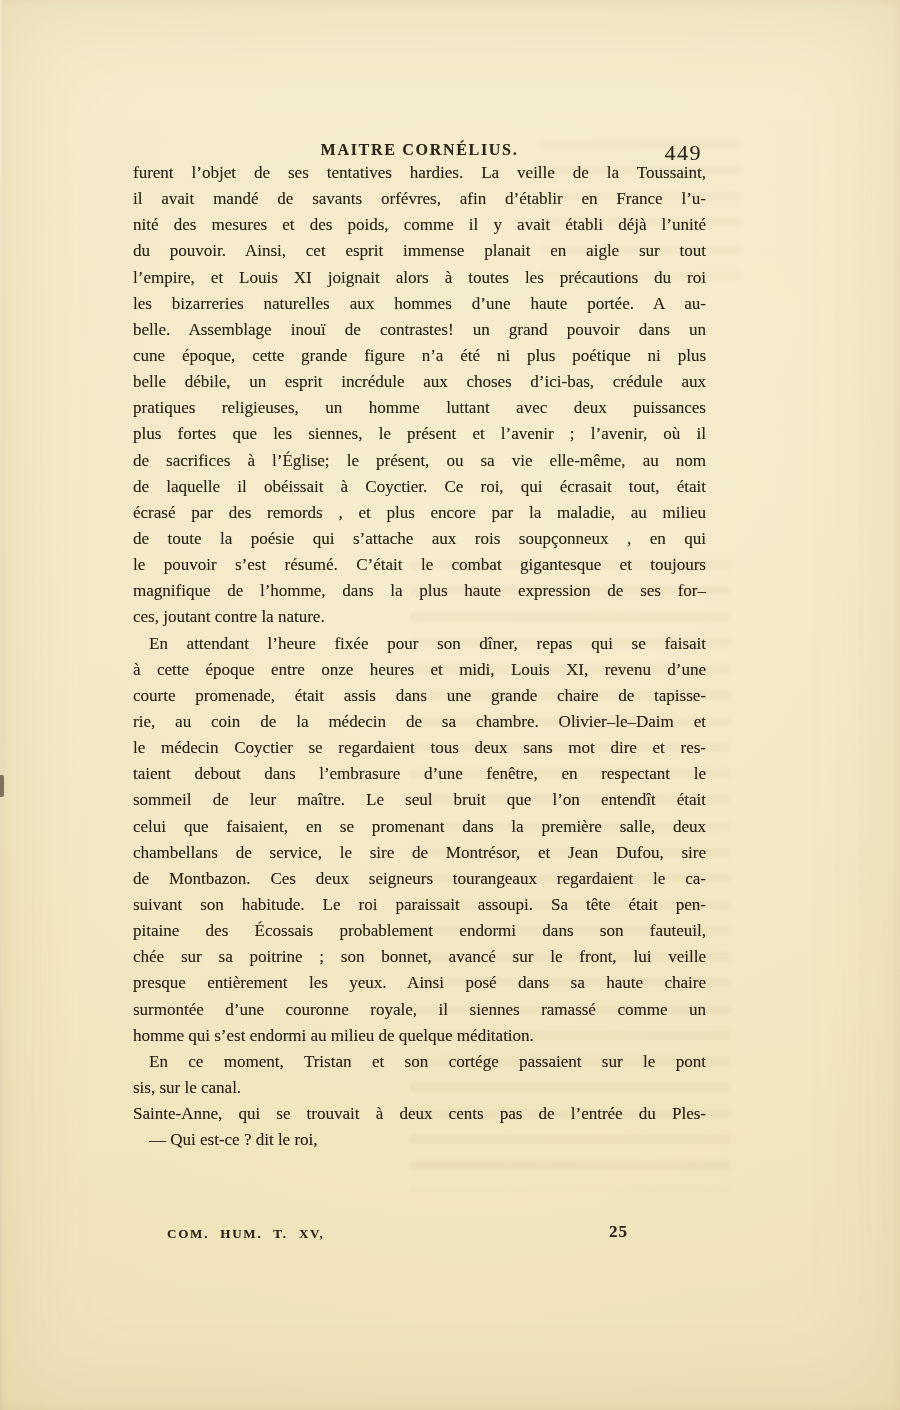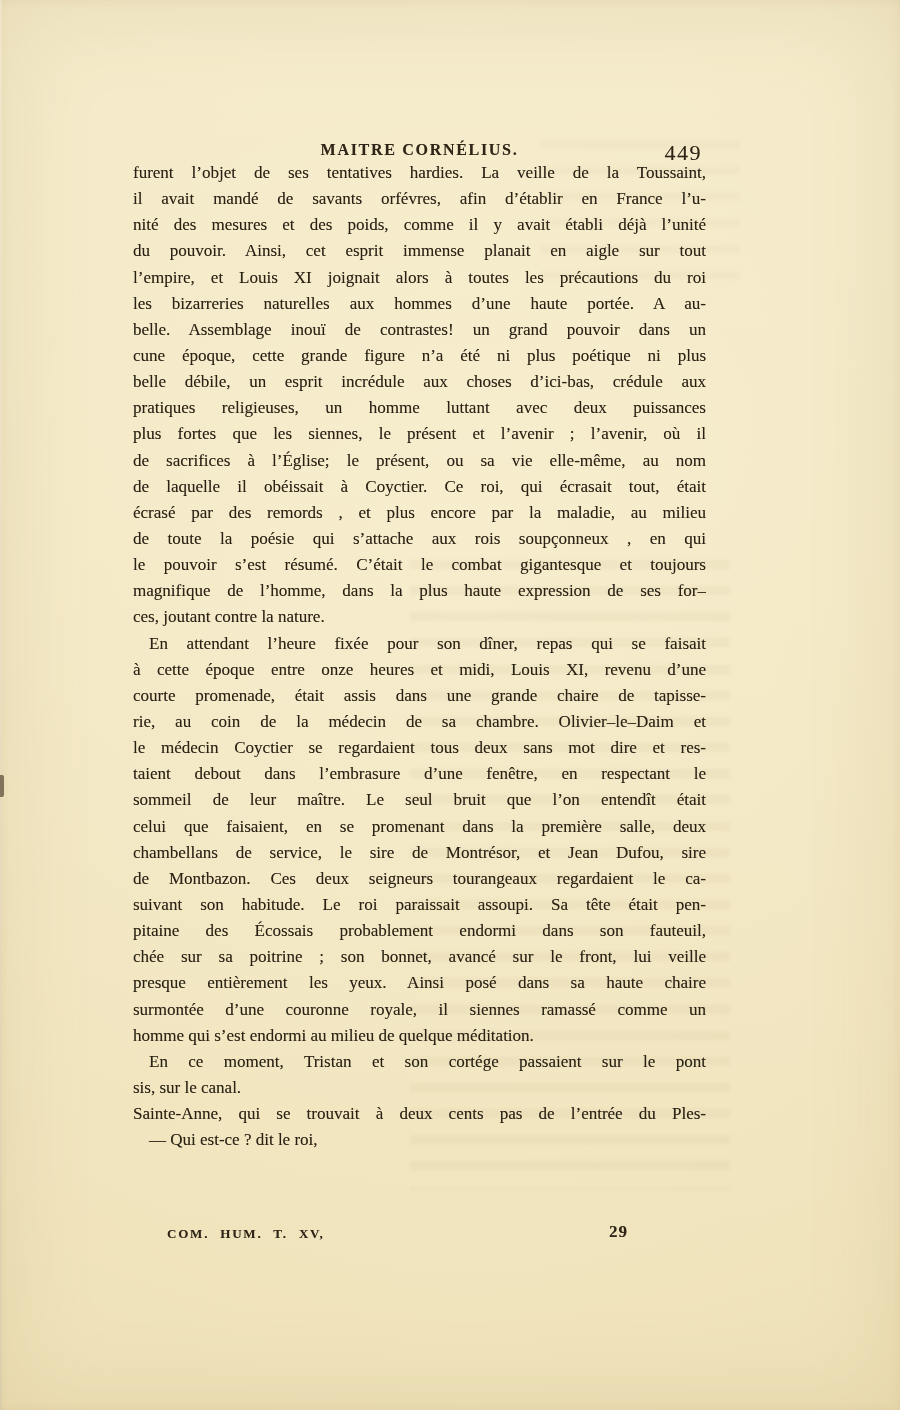--- a/index.html
+++ b/index.html
@@ -131,15 +131,15 @@
       <div class="line">surmontée d’une couronne royale, il siennes ramassé comme un</div>
       <div class="line end">homme qui s’est endormi au milieu de quelque méditation.</div>
       <div class="line indent">En ce moment, Tristan et son cortége passaient sur le pont</div>
       <div class="line end">sis, sur le canal.</div>
       <div class="line">Sainte-Anne, qui se trouvait à deux cents pas de l’entrée du Ples-</div>
       <div class="line indent end">— Qui est-ce ? dit le roi,</div>
     </div>
 
   <div class="footer">
     <span class="signature">COM. HUM. T. XV,</span>
-    <span class="sheet-number">29</span>
+    <span class="sheet-number">25</span>
   </div>
 </div>
 
 </body></html>

